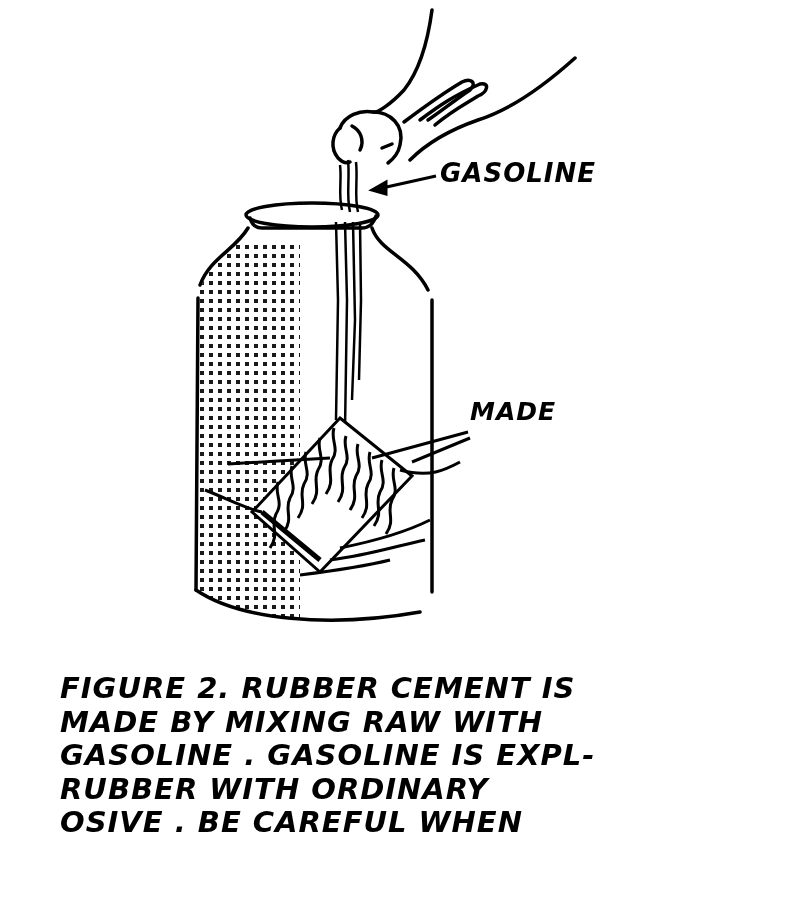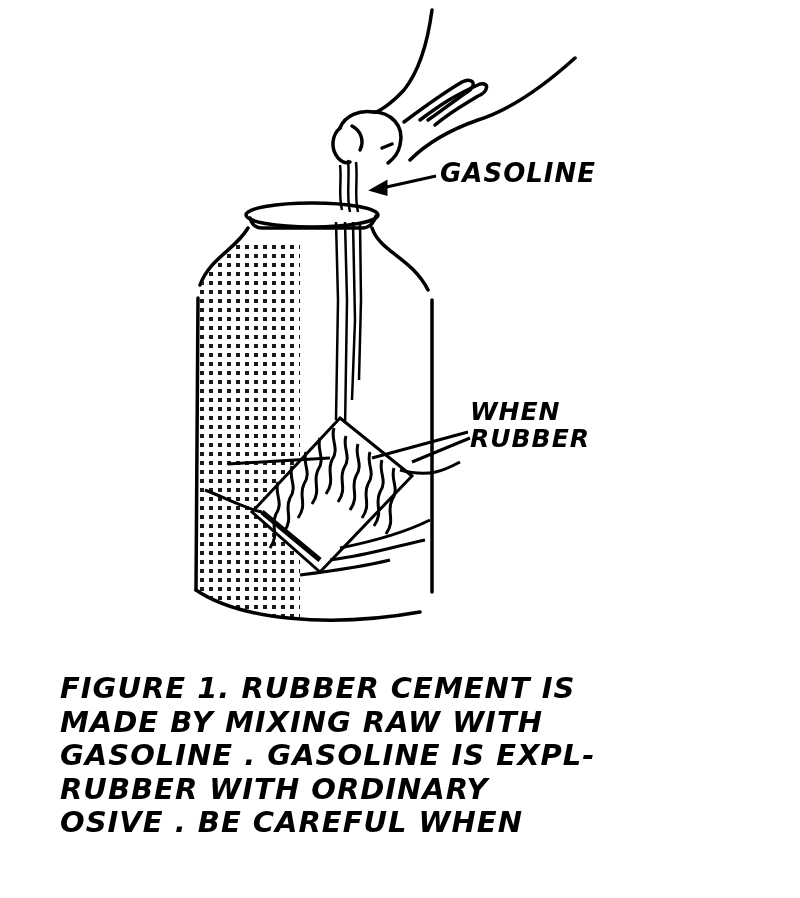--- a/index.html
+++ b/index.html
@@ -85,23 +85,22 @@
     <path d="M340,548 C380,540 410,530 430,520"></path>
     <path d="M330,560 C370,555 400,545 425,540"></path>
     <path d="M300,575 C340,570 370,565 390,560"></path>
   </g>
 
   <line x1="372" y1="458" x2="468" y2="432" stroke="#000" stroke-width="3"></line>
 </svg>
 
 <div id="label-gasoline" class="label">GASOLINE</div>
 <div id="label-sheet-rubber" class="label">
-  <div>WHEN</div>
-  <div>RUBBER</div>
+  <div>MADE</div>
 </div>
 
 <div id="caption">
-  <div>FIGURE 1. RUBBER CEMENT IS</div>
+  <div>FIGURE 2. RUBBER CEMENT IS</div>
   <div>MADE  BY  MIXING RAW WITH</div>
   <div>GASOLINE .  GASOLINE IS EXPL-</div>
   <div>RUBBER  WITH  ORDINARY</div>
   <div>OSIVE . BE CAREFUL WHEN</div>
 </div>
 
 </body></html>

